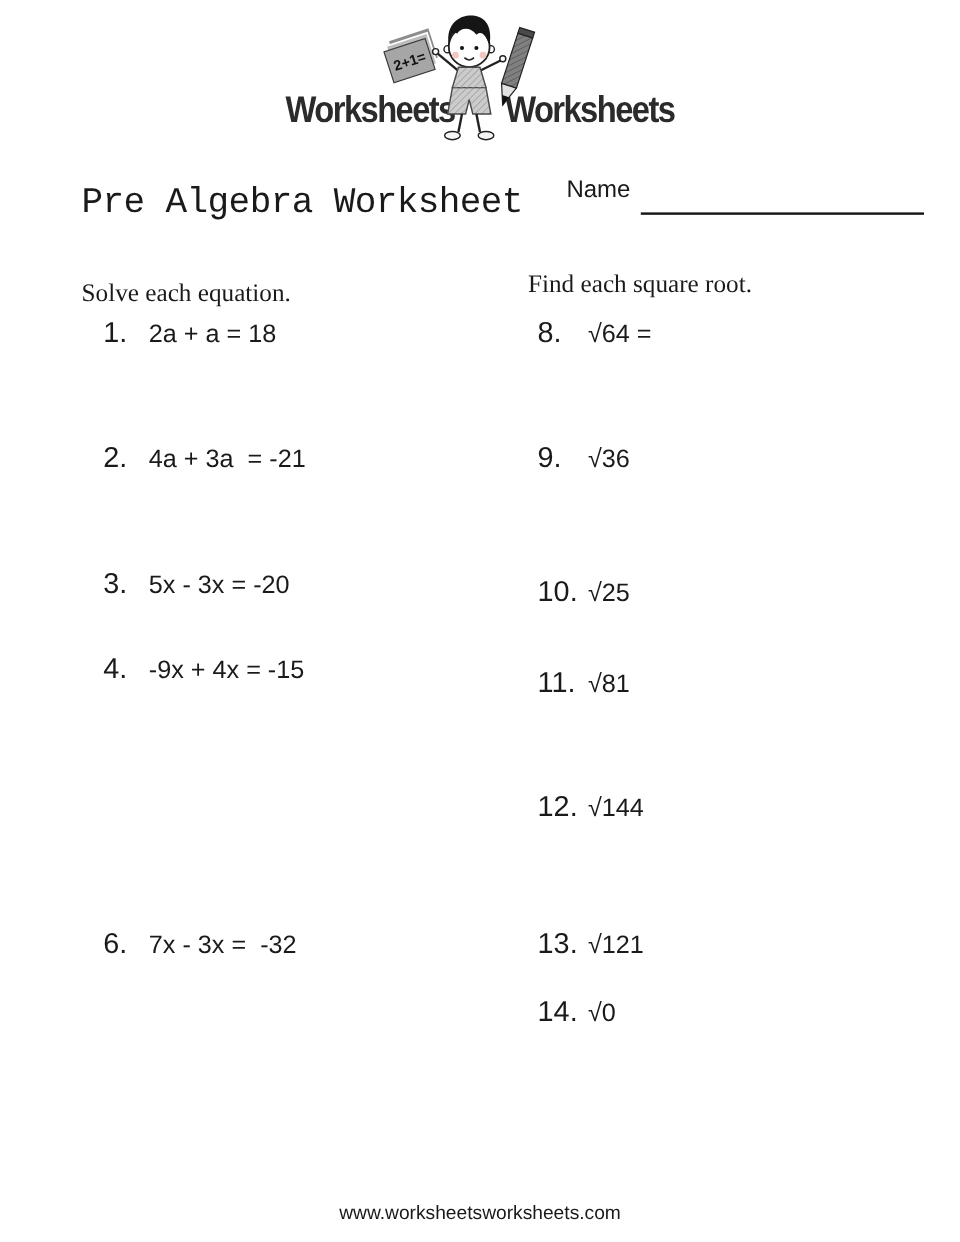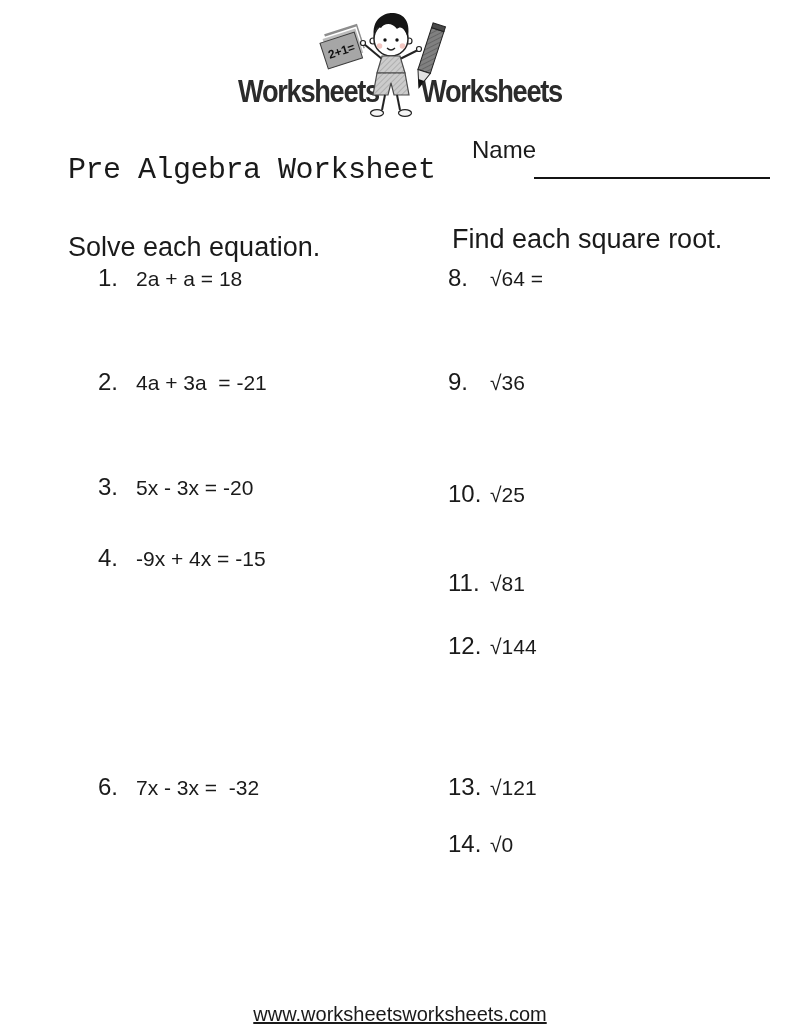--- a/index.html
+++ b/index.html
@@ -14,40 +14,40 @@
     position:absolute; top:74px;
     font-size:31px; font-weight:bold; letter-spacing:-1.5px; color:#2b2b2b;
     transform:scaleX(0.88); transform-origin:left top; white-space:nowrap;
   }
   .logo-word.left  { left:238px; }
   .logo-word.right { left:421px; }
   .mascot { position:absolute; left:318px; top:8px; width:130px; height:120px; }
 
   
   .title { position:absolute; left:68px; top:153px; font-size:30px; letter-spacing:-0.5px;font-family:Liberation Mono, monospace; }
-  .name-label { position:absolute; left:472px; top:136px; font-size:24px; }
+  .name-label { position:absolute; left:472px; top:147px; font-size:20px; }
   .name-line  { position:absolute; left:534px; top:151px; width:236px; height:26px;
                 border-bottom:2px solid #141414; }
 
   
-  .instruction { position:absolute; font-size:27px; }
+  .instruction { position:absolute; font-size:21px;font-family:Liberation Serif, serif; }
   .instruction.left  { left:68px;  top:232px; }
-  .instruction.right { left:440px; top:224px;margin-left:12px; }
+  .instruction.right { left:440px; top:224px; }
 
   
   .row { position:absolute; white-space:nowrap; }
-  .row.rleft  { left:86px;margin-left:12px; }
+  .row.rleft  { left:86px; }
   .row.rright { left:448px; }
   .num { display:inline-block; font-size:24px; }
   .row.rleft  .num { width:38px; }
   .row.rright .num { width:42px; }
   .eq  { font-size:21px; white-space:pre; }
 
   
-  .footer { position:absolute; left:0; right:0; top:1003px; text-align:center; font-size:20px;text-decoration:underline; }
+  .footer { position:absolute; left:0; right:0; top:1003px; text-align:center; font-size:16px; }
 </style>
 </head>
 <body>
 
 <div class="page">
 
   <div>
     <span class="logo-word left">Worksheets</span>
     <span class="logo-word right">Worksheets</span>
 
@@ -128,24 +128,24 @@
 
   <div class="row rright" style="top:264px">
     <span class="num">8.</span><span class="eq">√64 =</span>
   </div>
   <div class="row rright" style="top:368px">
     <span class="num">9.</span><span class="eq">√36</span>
   </div>
   <div class="row rright" style="top:480px">
     <span class="num">10.</span><span class="eq">√25</span>
   </div>
-  <div class="row rright" style="top:569px">
+  <div class="row rright" style="top:556px">
     <span class="num">11.</span><span class="eq">√81</span>
   </div>
-  <div class="row rright" style="top:632px">
+  <div class="row rright" style="top:659px">
     <span class="num">12.</span><span class="eq">√144</span>
   </div>
   <div class="row rright" style="top:773px">
     <span class="num">13.</span><span class="eq">√121</span>
   </div>
   <div class="row rright" style="top:830px">
     <span class="num">14.</span><span class="eq">√0</span>
   </div>
 
   <div class="footer">www.worksheetsworksheets.com</div>

